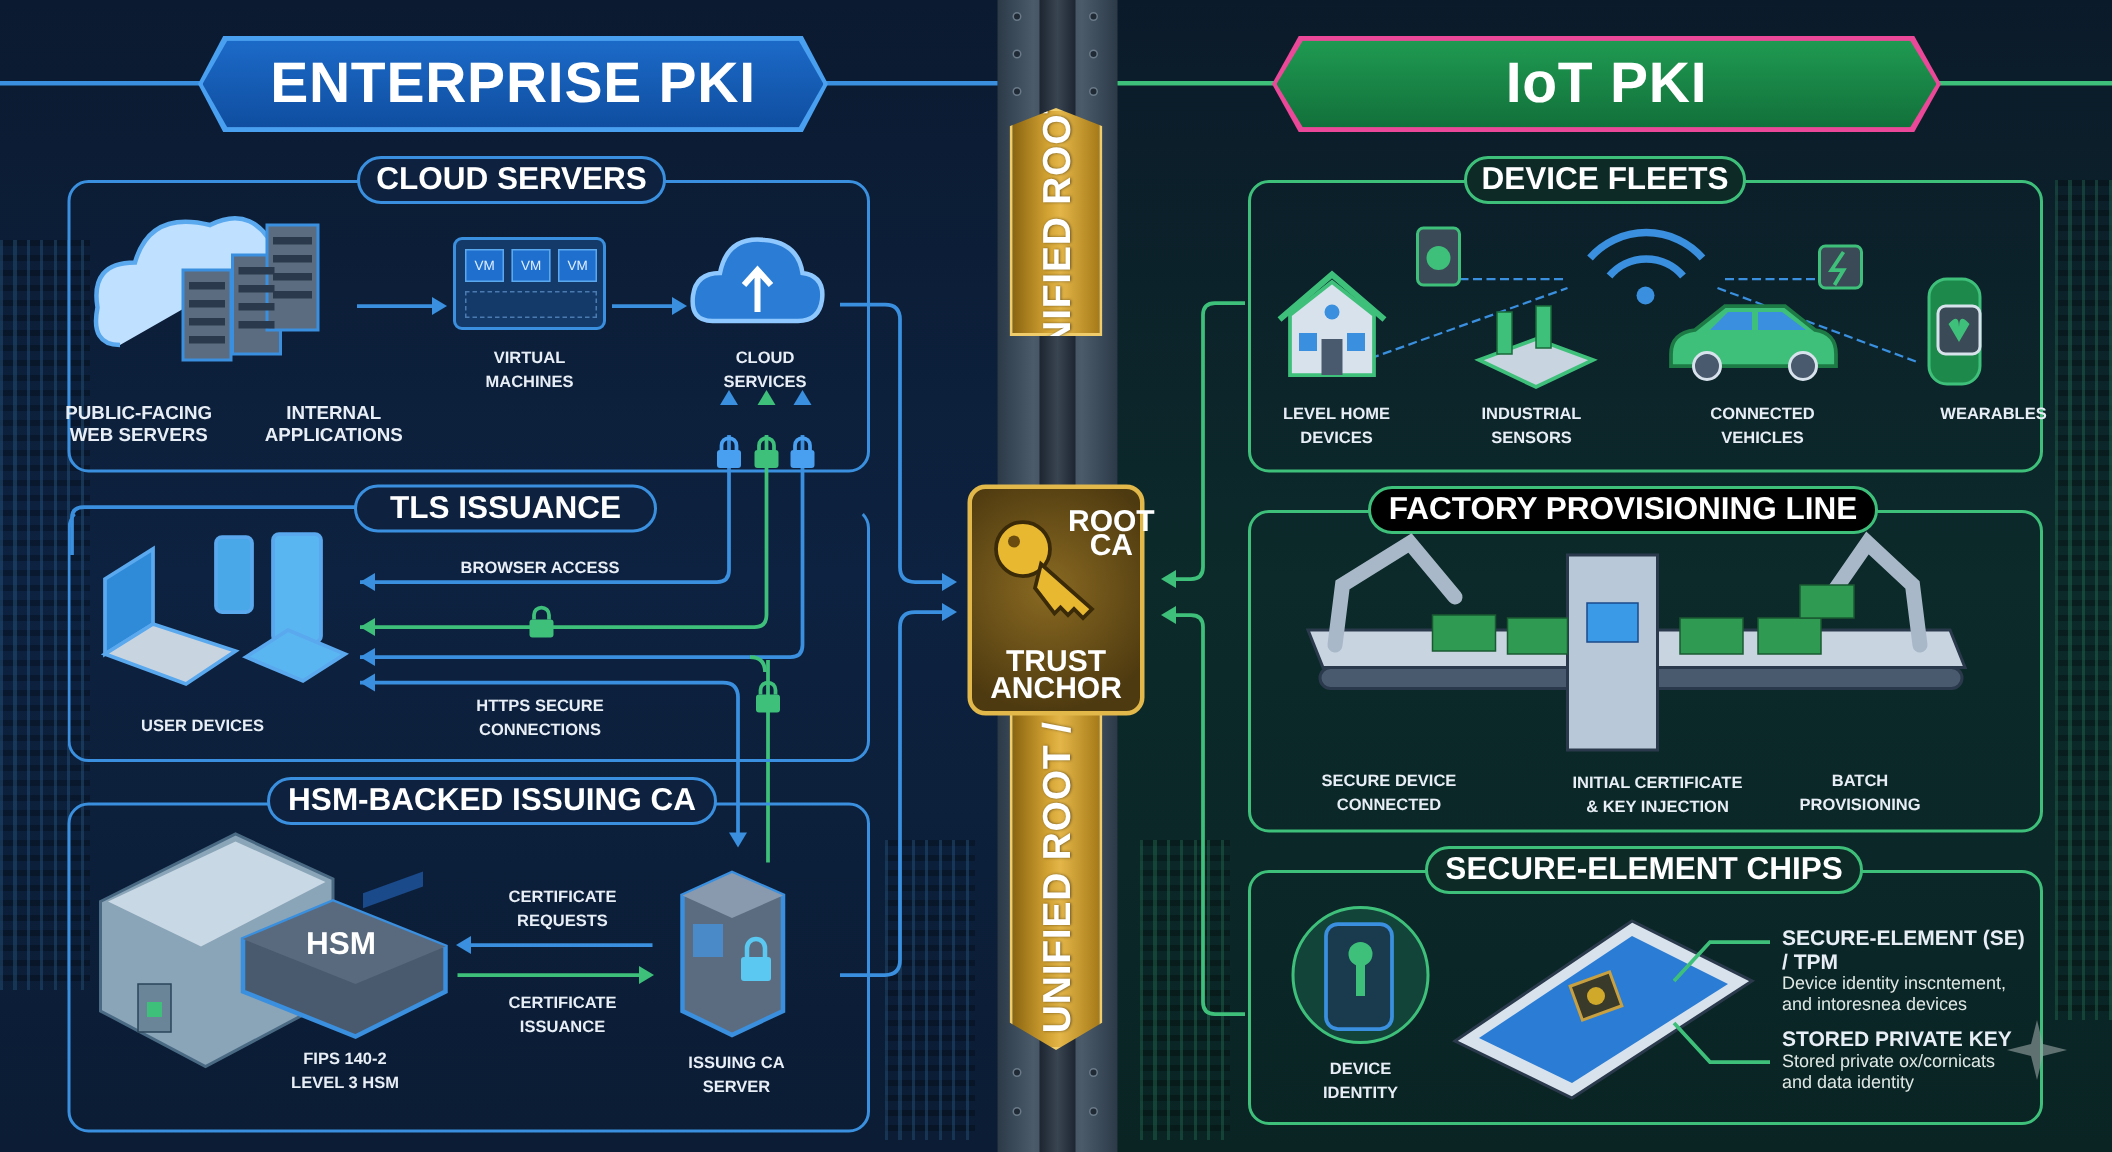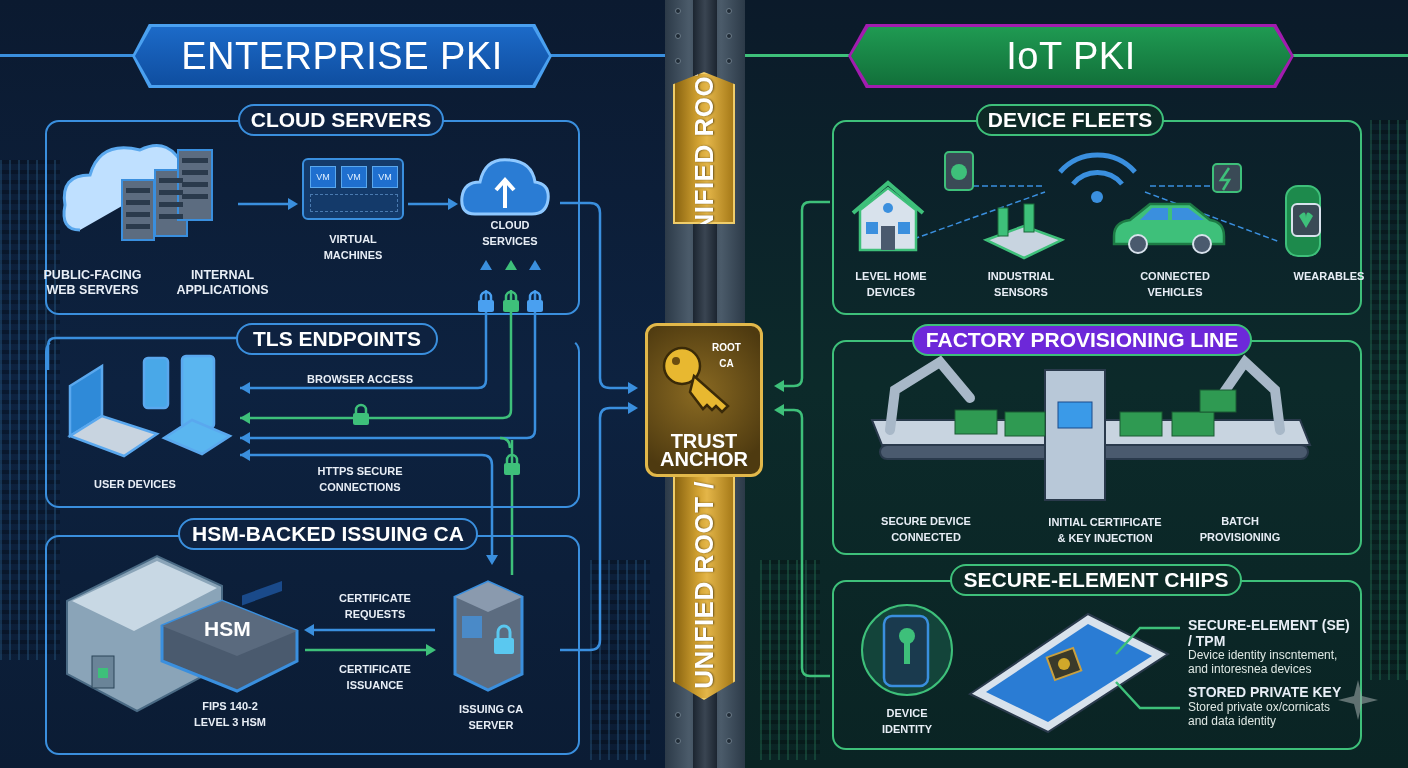--- a/index.html
+++ b/index.html
@@ -4,21 +4,21 @@
 <style>
 *{box-sizing:border-box;margin:0;padding:0}
 html,body{width:1408px;height:768px;overflow:hidden;background:#0a1628}
 body{position:relative;font-family:"Liberation Sans","DejaVu Sans",sans-serif;color:#fff}
 .bg-left{position:absolute;left:0;top:0;width:665px;height:768px;background:linear-gradient(180deg,#0b1a30 0%,#0d2240 50%,#0b1c34 100%)}
 .bg-right{position:absolute;left:745px;top:0;width:663px;height:768px;background:linear-gradient(180deg,#0b1a2a 0%,#0c2a2a 50%,#0a2424 100%)}
 .matrix{position:absolute;opacity:.35;background-image:repeating-linear-gradient(90deg,rgba(80,170,230,.5) 0 2px,transparent 2px 9px),repeating-linear-gradient(0deg,transparent 0 6px,rgba(0,0,0,.7) 6px 10px)}
 .matrix.green{background-image:repeating-linear-gradient(90deg,rgba(70,210,140,.5) 0 2px,transparent 2px 9px),repeating-linear-gradient(0deg,transparent 0 6px,rgba(0,0,0,.7) 6px 10px)}
 .abs{position:absolute}
 .hline{position:absolute;height:3px}
-.banner{position:absolute;top:24px;height:64px;display:flex;align-items:center;justify-content:center;font-weight:normal;font-size:38px;letter-spacing:.5px;clip-path:polygon(4% 0,96% 0,100% 50%,96% 100%,4% 100%,0 50%)}
+.banner{position:absolute;top:24px;height:64px;display:flex;align-items:center;justify-content:center;font-weight:bold;font-size:38px;letter-spacing:.5px;clip-path:polygon(4% 0,96% 0,100% 50%,96% 100%,4% 100%,0 50%)}
 .banner-inner{position:absolute;inset:3px;clip-path:polygon(4% 0,96% 0,100% 50%,96% 100%,4% 100%,0 50%);display:flex;align-items:center;justify-content:center}
 .panel{position:absolute;border:2px solid;border-radius:14px}
 .pill{position:absolute;height:32px;border:2.5px solid;border-radius:18px;display:flex;align-items:center;justify-content:center;font-weight:bold;font-size:21px;white-space:nowrap;padding:0 14px}
 .lbl{position:absolute;font-weight:bold;font-size:11px;line-height:16px;text-align:center;color:#e8eef6;white-space:nowrap}
 .lbl.sm{font-size:12.5px;line-height:15px}
 .desc{position:absolute;font-size:12px;line-height:14px;color:#dfe8e4;white-space:nowrap}
 .blue{color:#3a8fde;border-color:#3a8fde}
 .green{border-color:#3ec07a}
 svg{position:absolute;overflow:visible}
 .spine{position:absolute;left:665px;top:0;width:80px;height:768px;background:linear-gradient(90deg,#2c3a48,#4b5b6a 30%,#3a4856 50%,#4b5b6a 70%,#2c3a48)}
@@ -58,21 +58,21 @@
 <div class="gold-band" style="top:470px;height:230px;clip-path:polygon(0 0,100% 0,100% 92%,50% 100%,0 92%)">
   <span class="vtext">UNIFIED ROOT /</span>
 </div>
 
 <div class="root-box">
   <svg width="80" height="80" style="left:10px;top:16px">
     <circle cx="24" cy="24" r="18" fill="#e8b830" stroke="#3a2a08" stroke-width="2.5"></circle>
     <circle cx="18" cy="19" r="4" fill="#6a4c10"></circle>
     <path d="M36 34 L70 64 L64 70 L58 64 L54 68 L49 63 L45 67 L32 50 Z" fill="#e8b830" stroke="#3a2a08" stroke-width="2.5"></path>
   </svg>
-  <div class="lbl" style="left:64px;top:14px;font-size:10px;line-height:16px;color:#fff">
+  <div class="lbl" style="left:64px;top:14px;font-size:20px;line-height:16px;color:#fff">
     <div>ROOT</div>
       <div>CA</div>
   </div>
   <div class="lbl" style="left:0;width:112px;top:106px;font-size:20px;line-height:18px;color:#fff">
     <div>TRUST</div>
       <div>ANCHOR</div>
   </div>
 </div>
 
 <div class="hline" style="left:0;top:54px;width:140px;background:#3a8fde"></div>
@@ -135,21 +135,21 @@
 
 <svg width="50" height="12" style="left:408px;top:198px">
     <line x1="0" y1="6" x2="42" y2="6" stroke="#3a8fde" stroke-width="2.5"></line>
     <path d="M40 0 L50 6 L40 12 Z" fill="#3a8fde"></path>
   </svg>
 
 <svg width="90" height="70" style="left:460px;top:152px">
   <path d="M15 62 Q0 62 2 45 Q4 30 20 30 Q25 5 50 8 Q72 10 75 30 Q90 32 88 48 Q86 62 72 62 Z" fill="#2a7cd4" stroke="#8ec8ff" stroke-width="3"></path>
   <path d="M45 56 L45 30 M36 38 L45 28 L54 38" stroke="#fff" stroke-width="4" fill="none"></path>
 </svg>
-<div class="lbl" style="left:460px;top:217px;width:100px">
+<div class="lbl" style="left:460px;top:231px;width:100px">
     <div>CLOUD</div>
     <div>SERVICES</div>
   </div>
 
 <svg width="700" height="768" style="left:0;top:0">
   <g fill="none" stroke-width="2.5">
 
     <path d="M560 203 L590 203 Q600 203 600 213 L600 378 Q600 388 610 388 L628 388" stroke="#3a8fde"></path>
 
     <path d="M560 650 L590 650 Q600 650 600 640 L600 418 Q600 408 610 408 L628 408" stroke="#3a8fde"></path>
@@ -193,21 +193,21 @@
 <svg width="18" height="20" style="left:352px;top:405px">
     <path d="M4 8 V5 A5 5 0 0 1 14 5 V8" stroke="#3ec07a" stroke-width="2.5" fill="none"></path>
     <rect x="1" y="8" width="16" height="12" rx="2" fill="#3ec07a"></rect>
   </svg>
 <svg width="18" height="20" style="left:503px;top:455px">
     <path d="M4 8 V5 A5 5 0 0 1 14 5 V8" stroke="#3ec07a" stroke-width="2.5" fill="none"></path>
     <rect x="1" y="8" width="16" height="12" rx="2" fill="#3ec07a"></rect>
   </svg>
 
 <div class="panel blue" style="left:45px;top:338px;width:535px;height:170px;border-top-color:transparent"></div>
-<div class="pill blue" style="left:236px;top:323px;width:202px;background:#0e2240;color:#fff">TLS ENDPOINTS</div>
+<div class="pill blue" style="left:236px;top:323px;width:202px;background:#0e2240;color:#fff">TLS ISSUANCE</div>
 
 <svg width="170" height="110" style="left:62px;top:356px">
   <g stroke="#5aa8ee" stroke-width="2.5">
     <path d="M8 30 L40 10 L40 60 L8 80 Z" fill="#2f8ad8"></path>
     <path d="M8 80 L40 60 L95 78 L62 100 Z" fill="#c8d4e0"></path>
     <rect x="82" y="2" width="24" height="50" rx="4" fill="#49a8e8"></rect>
     <rect x="120" y="0" width="32" height="72" rx="4" fill="#5ab6f0"></rect>
     <path d="M102 82 L130 64 L168 80 L140 98 Z" fill="#5ab6f0"></path>
   </g>
 </svg>
@@ -258,21 +258,21 @@
   <path d="M48 56 V50 A6 6 0 0 1 60 50 V56" stroke="#5ac8f0" stroke-width="3" fill="none"></path>
   <rect x="44" y="56" width="20" height="16" rx="2" fill="#5ac8f0"></rect>
 </svg>
 <div class="lbl" style="left:436px;top:701px;width:110px">
     <div>ISSUING CA</div>
     <div>SERVER</div>
   </div>
 
 <div class="hline" style="left:745px;top:54px;width:110px;background:#3ec07a"></div>
 <div class="hline" style="left:1285px;top:54px;width:123px;background:#3ec07a"></div>
-<div class="banner" style="left:848px;width:446px;background:#a21caf">
+<div class="banner" style="left:848px;width:446px;background:#ec4899">
   <div class="banner-inner" style="background:linear-gradient(180deg,#1f9a52,#12703a)">
     <span>IoT PKI</span>
   </div>
 </div>
 
 <svg width="60" height="768" style="left:770px;top:0">
   <g fill="none" stroke="#3ec07a" stroke-width="2.5">
     <path d="M60 202 L40 202 Q32 202 32 210 L32 378 Q32 386 24 386 L14 386"></path>
     <path d="M60 676 L40 676 Q32 676 32 668 L32 418 Q32 410 24 410 L14 410"></path>
   </g>
@@ -334,21 +334,21 @@
   </div>
 <div class="lbl" style="left:1120px;top:268px;width:110px">
     <div>CONNECTED</div>
     <div>VEHICLES</div>
   </div>
 <div class="lbl" style="left:1274px;top:268px;width:110px">
     <div>WEARABLES</div>
   </div>
 
 <div class="panel" style="left:832px;top:340px;width:530px;height:215px;border-color:#3ec07a"></div>
-<div class="pill" style="left:912px;top:324px;width:340px;background:#6d28d9;border-color:#3ec07a;color:#fff">FACTORY PROVISIONING LINE</div>
+<div class="pill" style="left:912px;top:324px;width:340px;background:#000000;border-color:#3ec07a;color:#fff">FACTORY PROVISIONING LINE</div>
 
 <svg width="460" height="150" style="left:860px;top:350px">
   <path d="M12 70 L440 70 L450 95 L22 95 Z" fill="#c8d4e0" stroke="#2a3a4c" stroke-width="2"></path>
   <rect x="20" y="95" width="428" height="14" rx="7" fill="#4a5a6e" stroke="#2a3a4c" stroke-width="2"></rect>
   <path d="M30 80 L35 40 L80 12 L110 48" fill="none" stroke="#a8b8c8" stroke-width="10" stroke-linecap="round"></path>
   <path d="M420 80 L415 40 L385 12 L360 48" fill="none" stroke="#a8b8c8" stroke-width="10" stroke-linecap="round"></path>
   <rect x="185" y="20" width="60" height="130" fill="#b8c8d8" stroke="#2a3a4c" stroke-width="2"></rect>
   <rect x="198" y="52" width="34" height="26" fill="#3a9ae8" stroke="#1a4a8a"></rect>
   <g fill="#2f9a52" stroke="#1a5a32">
     <rect x="95" y="60" width="42" height="24"></rect>

